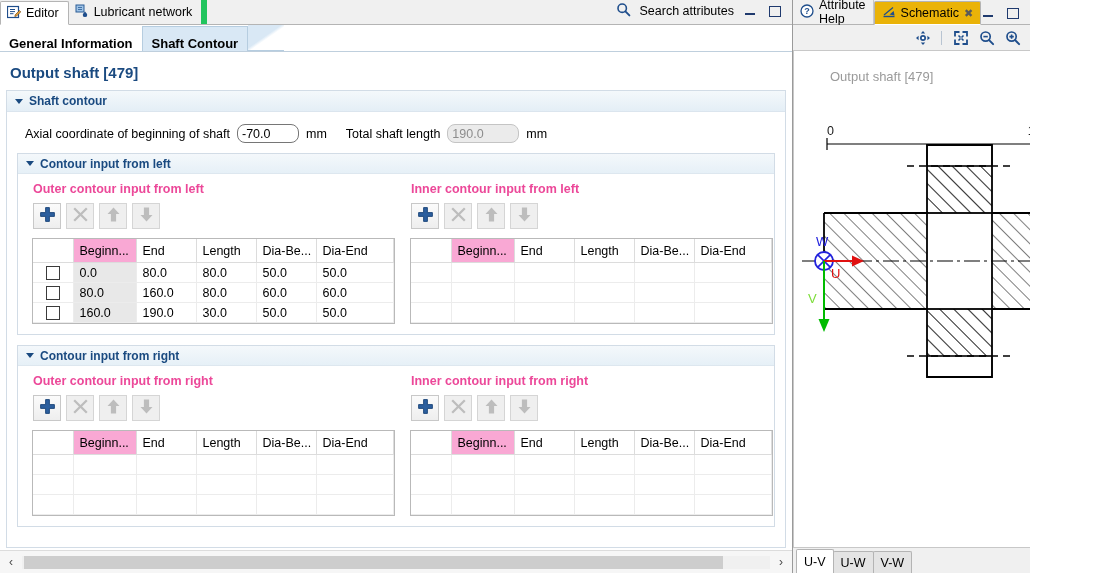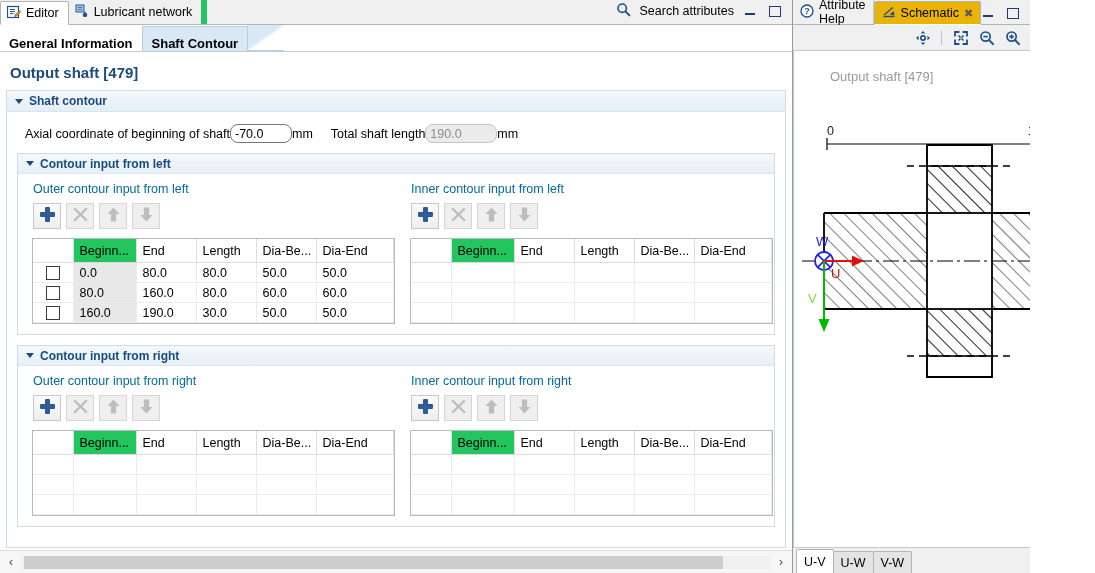--- a/index.html
+++ b/index.html
@@ -46,51 +46,51 @@
 
   
   .sect{margin:0 6px 0 6px;border:1px solid #d2dce6;background:#fff;}
   .sect-hd{height:20px;display:flex;align-items:center;gap:6px;padding-left:8px;
     background:linear-gradient(to bottom,#f4f8fb,#e4eef6);
     border-bottom:1px solid #dbe5ee;font-weight:bold;font-size:12px;color:#1a4a80;}
   .tri{width:0;height:0;border-left:4.5px solid transparent;border-right:4.5px solid transparent;
     border-top:5.5px solid #1a4a80;cursor:pointer;}
   .sect-bd{padding:8px 10px 10px 10px;}
 
-  .row{display:flex;align-items:center;padding:4px 0 10px 8px;}
+  .row{display:flex;align-items:center;gap:7px;padding:4px 0 10px 8px;}
   .row .lbl{font-size:12.5px;}
   .inp{height:19px;box-sizing:border-box;padding:0 4px;font-size:12.5px;
     font-family:"Liberation Sans",sans-serif;line-height:19px;border-radius:8px;}
   .inp.edit{width:62px;border:1px solid #767676;background:#fff;color:#000;}
   .inp.ro{width:72px;border:1px solid #c4c4c4;background:#ebebeb;color:#8d8d8d;}
 
   
   .sub{border:1px solid #d2dce6;margin:0 0 10px 0;background:#fff;}
   .sub-hd{height:19px;display:flex;align-items:center;gap:6px;padding-left:8px;
     background:linear-gradient(to bottom,#f4f8fb,#e6f0f7);
     border-bottom:1px solid #dde7ef;font-weight:bold;font-size:12px;color:#1a4a80;}
   .sub-bd{padding:8px 0 10px 0;display:flex;}
   .col{flex:0 0 auto;}
   .col.l{width:380px;padding-left:14px;box-sizing:border-box;}
   .col.r{width:380px;padding-left:12px;box-sizing:border-box;}
-  .grp-lbl{color:#0369a1;font-size:12.5px;padding:0 0 7px 1px;}
+  .grp-lbl{color:#ec4899;font-size:12.5px;padding:0 0 7px 1px;font-weight:bold;}
 
   .tbar{display:flex;gap:5px;padding:0 0 9px 1px;}
   .tbtn{width:28px;height:26px;box-sizing:border-box;display:flex;align-items:center;
     justify-content:center;border:1px solid #c8c8c8;
     background:linear-gradient(to bottom,#fbfbfb,#eeeeee);cursor:pointer;}
   .tbtn.dis{border-color:#d5d5d5;background:#efefef;cursor:default;}
 
   
   .tbl{border:1px solid #b9b9b9;background:#fff;width:363px;box-sizing:border-box;}
   .tbl table{border-collapse:collapse;width:100%;table-layout:fixed;font-size:12.5px;}
   .tbl th{height:23px;font-weight:normal;text-align:left;padding:0 0 0 6px;
     border-right:1px solid #dcdcdc;border-bottom:1px solid #dcdcdc;background:#fff;
     white-space:nowrap;overflow:hidden;}
-  .tbl th.k{background:#22c55e;}
+  .tbl th.k{background:#f9a8d4;}
   .tbl th.chk{border-right:1px solid #dcdcdc;}
   .tbl td{height:19px;padding:0 0 0 6px;border-right:1px solid #ececec;
     border-bottom:1px solid #ececec;background:#fff;white-space:nowrap;overflow:hidden;}
   .tbl td.k{background:#e8e8e8;}
   .tbl td.chk{text-align:center;padding:0;}
   .cbx{width:12px;height:12px;border:1px solid #3b3b3b;background:#fff;
     display:inline-block;vertical-align:middle;cursor:pointer;}
 
   
   .hscroll{height:23px;background:#f6f6f6;border-top:1px solid #dcdcdc;
@@ -187,21 +187,21 @@
         <div class="sect-hd">
           <span class="tri"></span>
           <span>Shaft contour</span>
         </div>
         <div class="sect-bd">
 
           <div class="row">
             <span class="lbl">Axial coordinate of beginning of shaft</span>
             <span class="inp edit">-70.0</span>
             <span class="lbl">mm</span>
-            <span class="lbl" style="margin-left:18px">Total shaft length</span>
+            <span class="lbl" style="margin-left:12px">Total shaft length</span>
             <span class="inp ro">190.0</span>
             <span class="lbl">mm</span>
           </div>
 
           <div class="sub">
             <div class="sub-hd">
               <span class="tri"></span>
               <span>Contour input from left</span>
             </div>
             <div class="sub-bd">

